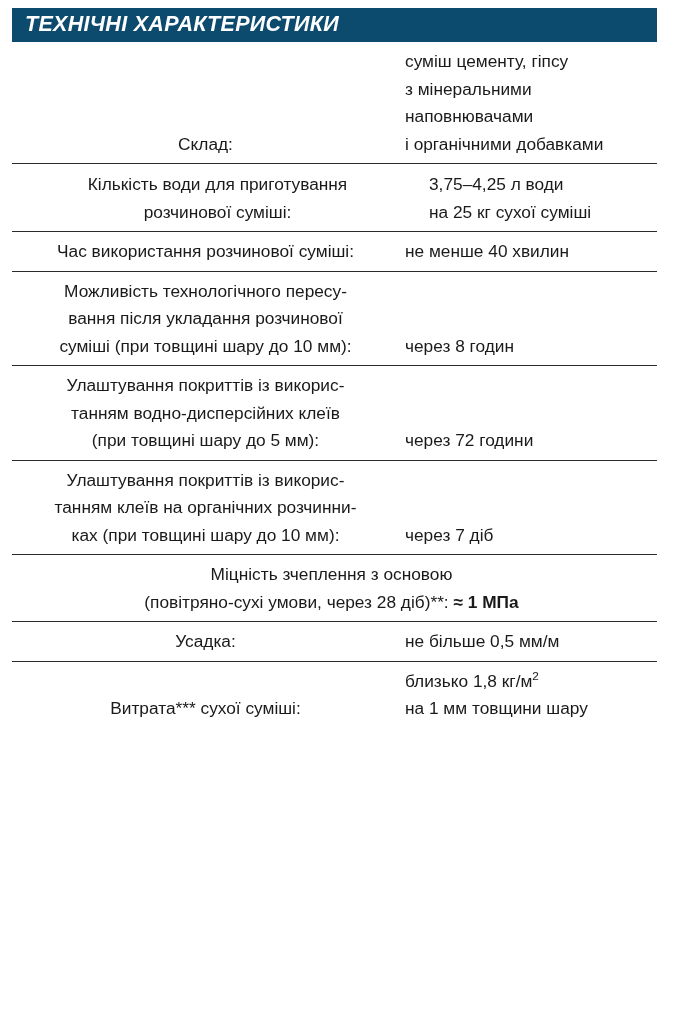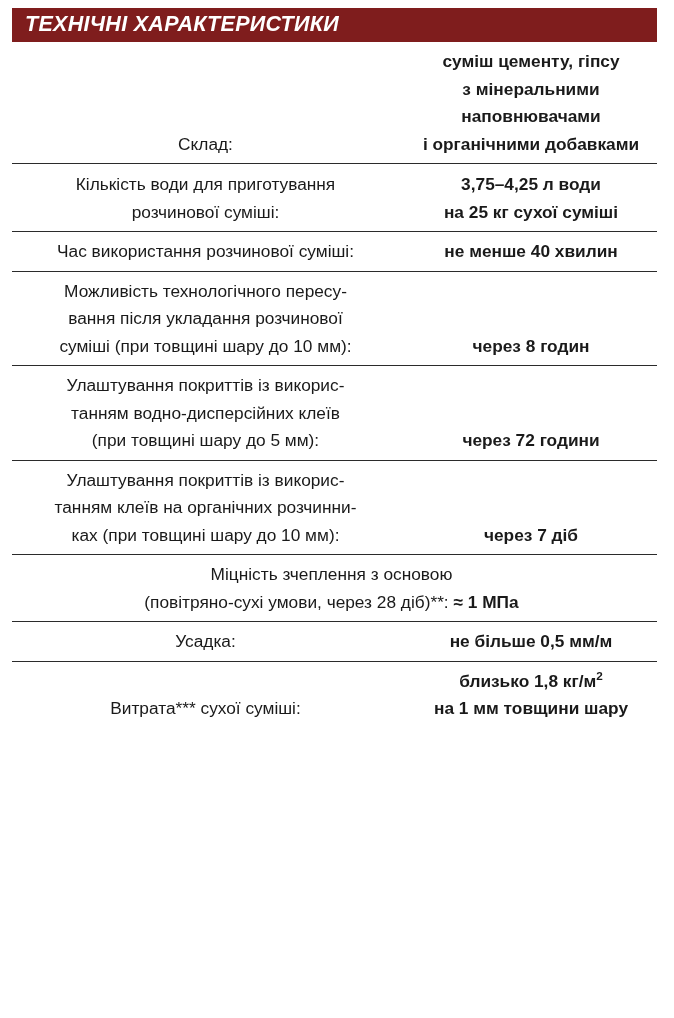--- a/index.html
+++ b/index.html
@@ -13,21 +13,21 @@
     font-family: "Liberation Sans", sans-serif;
     color: #1a1a1a;
     overflow: hidden;
   }
   .spec-sheet {
     width: 674px;
     box-sizing: border-box;
     padding: 8px 17px 0 12px;
   }
   .header-bar {
-    background: #7f1d1d;
+    background: #0c4a6e;
     height: 34px;
     display: flex;
     align-items: center;
     padding-left: 13px;
     box-sizing: border-box;
   }
   .header-title {
     color: #ffffff;
     font-size: 21.5px;
     font-weight: bold;
@@ -55,29 +55,29 @@
     font-size: 17.3px;
     line-height: 27.5px;
     font-weight: normal;
   }
   .cell-label {
     padding: 6px 6px 5px 0;
     text-align: center;
   }
   .cell-value {
     padding: 6px 0 5px 0;
-    font-weight: bold;
-    text-align: center;
+    font-weight: normal;
+    text-align: left;
   }
   .cell-value .vline, .cell-label .lline {
     display: block;
     white-space: nowrap;
   }
   td.pad-top-lg .cell-label,
-  td.pad-top-lg .cell-value { padding-top: 7px; }
+  td.pad-top-lg .cell-value { padding-top: 7px; margin-left: 24px; }
 
   sup {
     font-size: 0.68em;
     vertical-align: super;
     line-height: 0;
   }
 </style>
 </head>
 <body>
 

